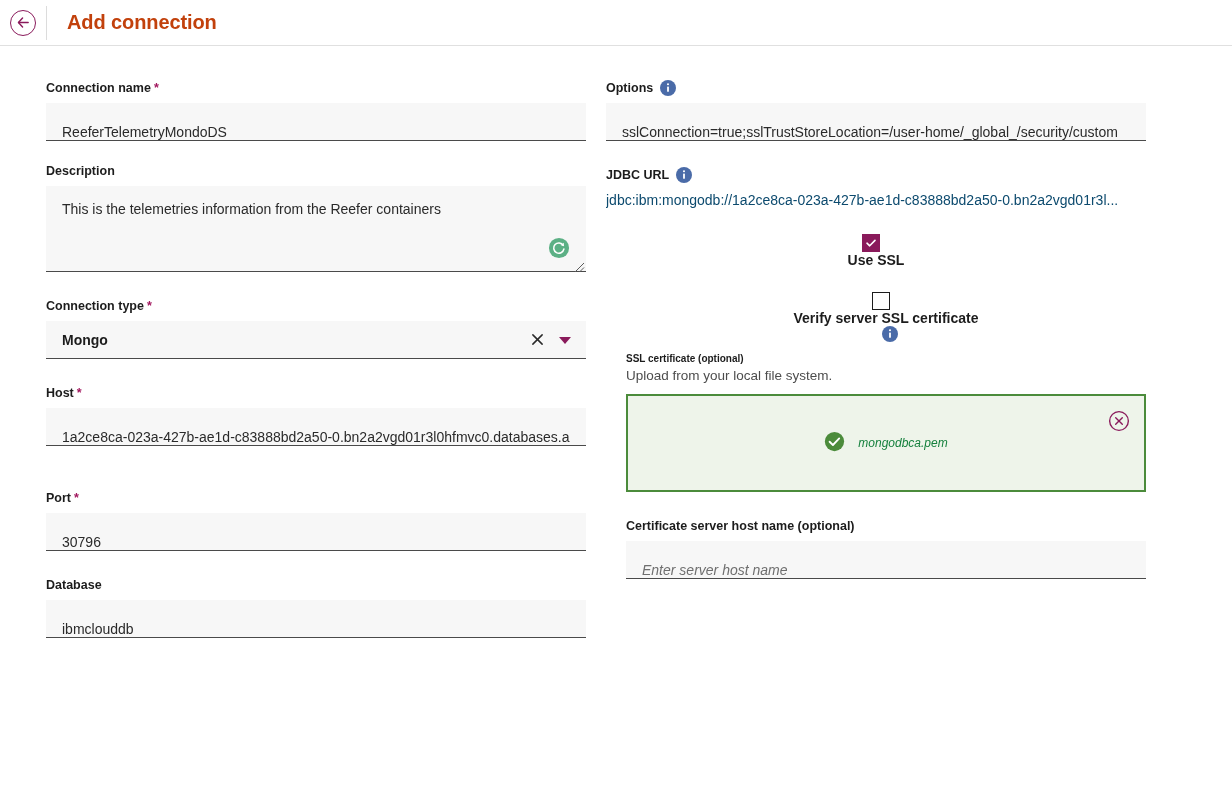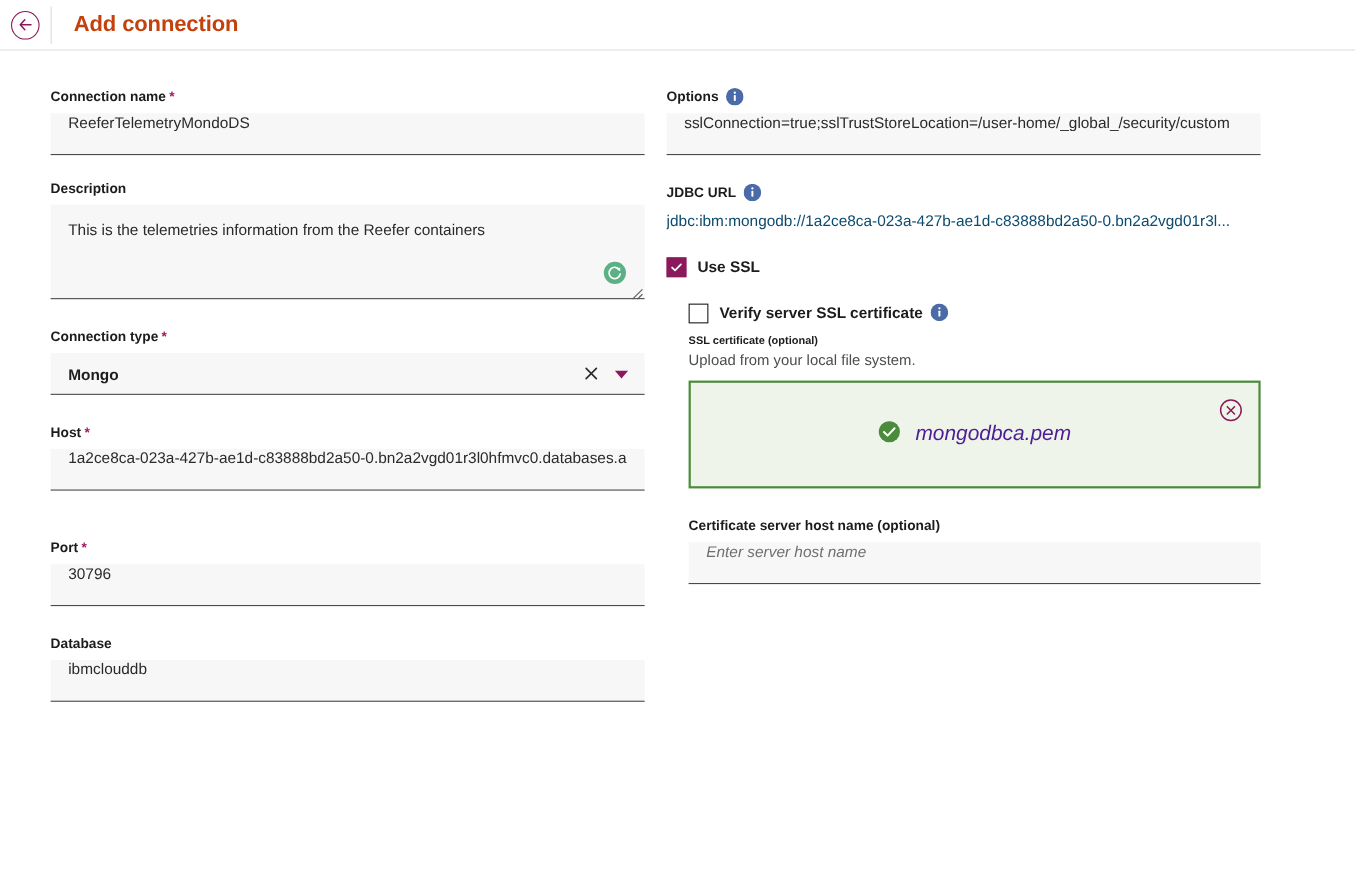--- a/index.html
+++ b/index.html
@@ -74,21 +74,21 @@
     line-height: 16px;
   }
   .req { color: #a2185f; margin-left: 3px; font-weight: 700; }
 
   .input-box {
     background: #f7f7f7;
     border: none;
     border-bottom: 1px solid #4a4a4a;
     height: 38px;
     display: flex;
-    align-items: flex-start;
+    align-items: flex-end;
     padding: 0 16px;
     font-size: 14px;
     color: #2a2a2a;
     overflow: hidden;
     white-space: nowrap;
     position: relative;
     cursor: text;
   }
   .input-text {
     white-space: nowrap;
@@ -167,22 +167,23 @@
     display: inline-flex;
     width: 16px; height: 16px;
     margin-left: 7px;
     cursor: pointer;
     flex: 0 0 16px;
   }
 
   
   .cb-row {
     display: flex;
-    align-items: flex-start;
-    cursor: pointer;
+    align-items: center;
+    cursor: pointer;
+    flex-direction: column;
   }
   .cb {
     width: 18px; height: 18px;
     flex: 0 0 18px;
     border: 1.5px solid #1c1c1c;
     background: #ffffff;
     margin-right: 10px;
     display: flex; align-items: center; justify-content: center;
   }
   .cb.checked {
@@ -215,23 +216,23 @@
     display: flex;
     align-items: center;
     justify-content: center;
   }
   .upload-inner {
     display: flex;
     align-items: center;
     gap: 13px;
   }
   .file-name {
-    font-size: 19px;
+    font-size: 12px;
     font-style: italic;
-    color: #4c1d95;
+    color: #15803d;
   }
   .card-close {
     position: absolute;
     top: 14px; right: 14px;
     width: 22px; height: 22px;
     cursor: pointer;
   }
 </style>
 </head>
 <body>

